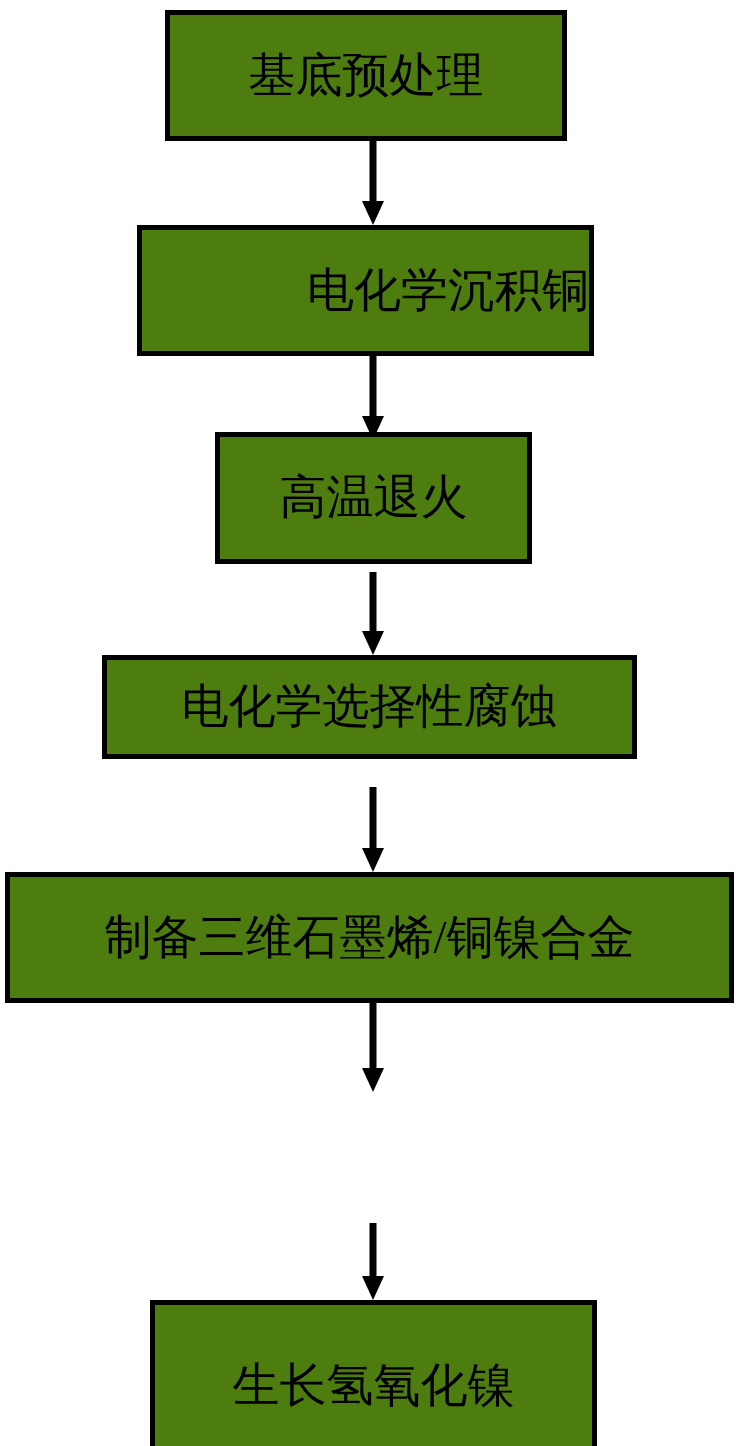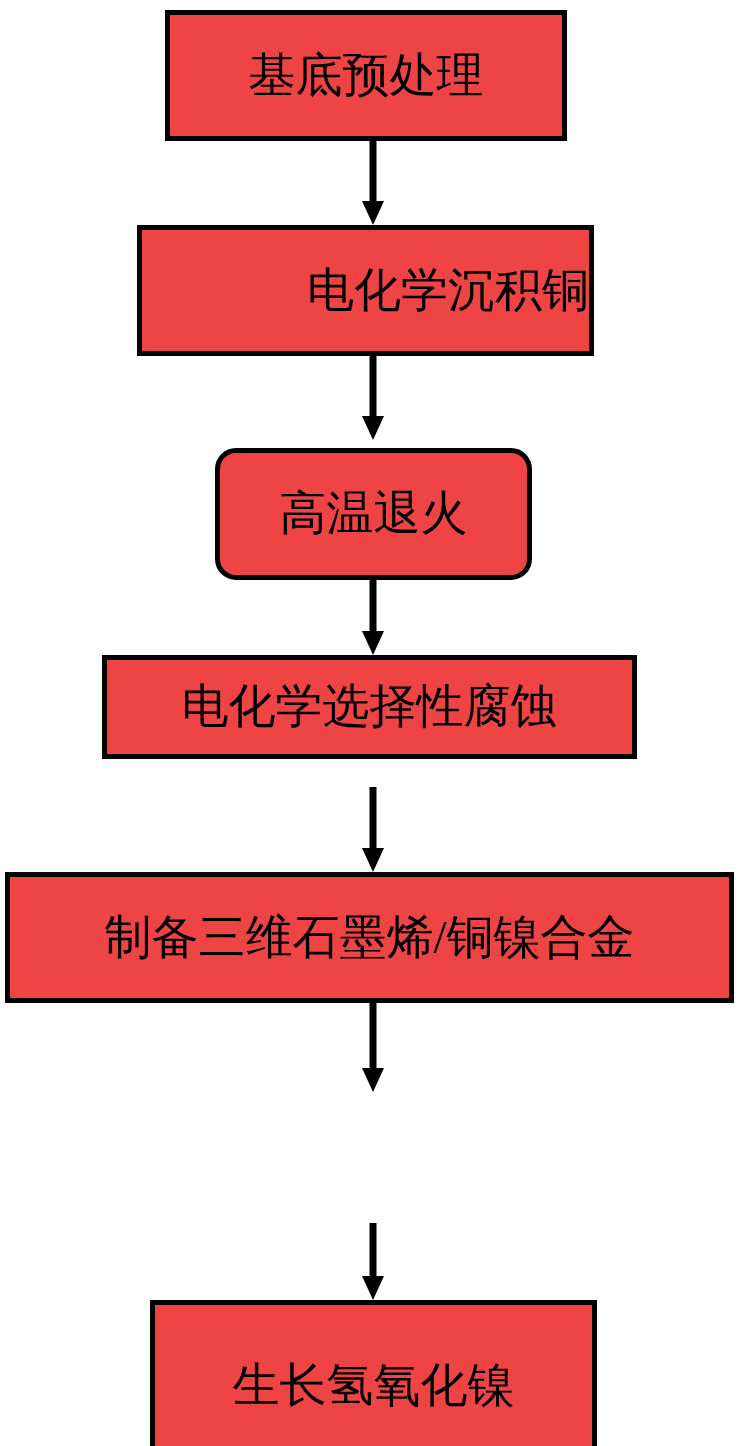--- a/index.html
+++ b/index.html
@@ -12,21 +12,21 @@
     position: relative;
     width: 746px;
     height: 1446px;
     background: #ffffff;
     overflow: hidden;
     font-family: "Liberation Serif", "DejaVu Serif", serif;
   }
   .node {
     position: absolute;
     box-sizing: border-box;
-    background: #ef4444;
+    background: #4d7c0f;
     border: 5px solid #000000;
     display: flex;
     align-items: center;
     justify-content: center;
     text-align: center;
   }
   .node-label {
     display: block;
     color: #000000;
     font-size: 47px;
@@ -94,21 +94,21 @@
   </div>
 
   <div class="node" style="left:165px; top:10px; width:402px; height:131px;">
     <span class="node-label">基底预处理</span>
   </div>
 
   <div class="node" style="left:137px; top:225px; width:457px; height:131px;justify-content:flex-end;">
     <span class="node-label">电化学沉积铜</span>
   </div>
 
-  <div class="node" style="left:215px; top:448px; width:317px; height:132px;border-radius:21px;">
+  <div class="node" style="left:215px; top:432px; width:317px; height:132px;">
     <span class="node-label">高温退火</span>
   </div>
 
   <div class="node" style="left:102px; top:655px; width:535px; height:104px;">
     <span class="node-label">电化学选择性腐蚀</span>
   </div>
 
   <div class="node" style="left:5px; top:872px; width:729px; height:131px;align-items:center;">
     <span class="node-label">制备三维石墨烯/铜镍合金</span>
   </div>

